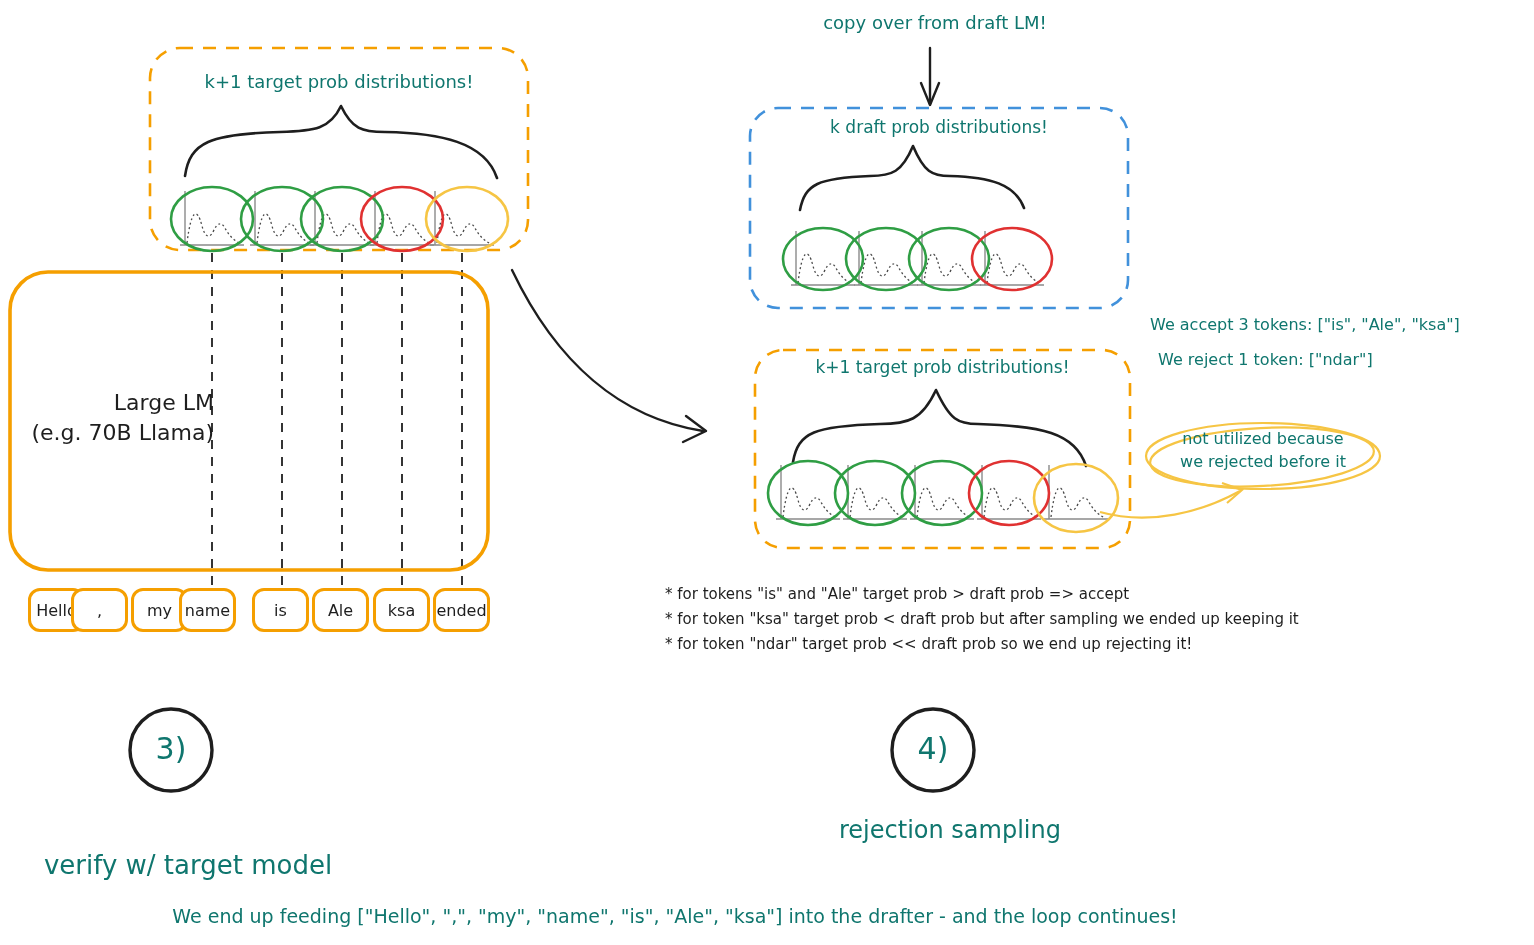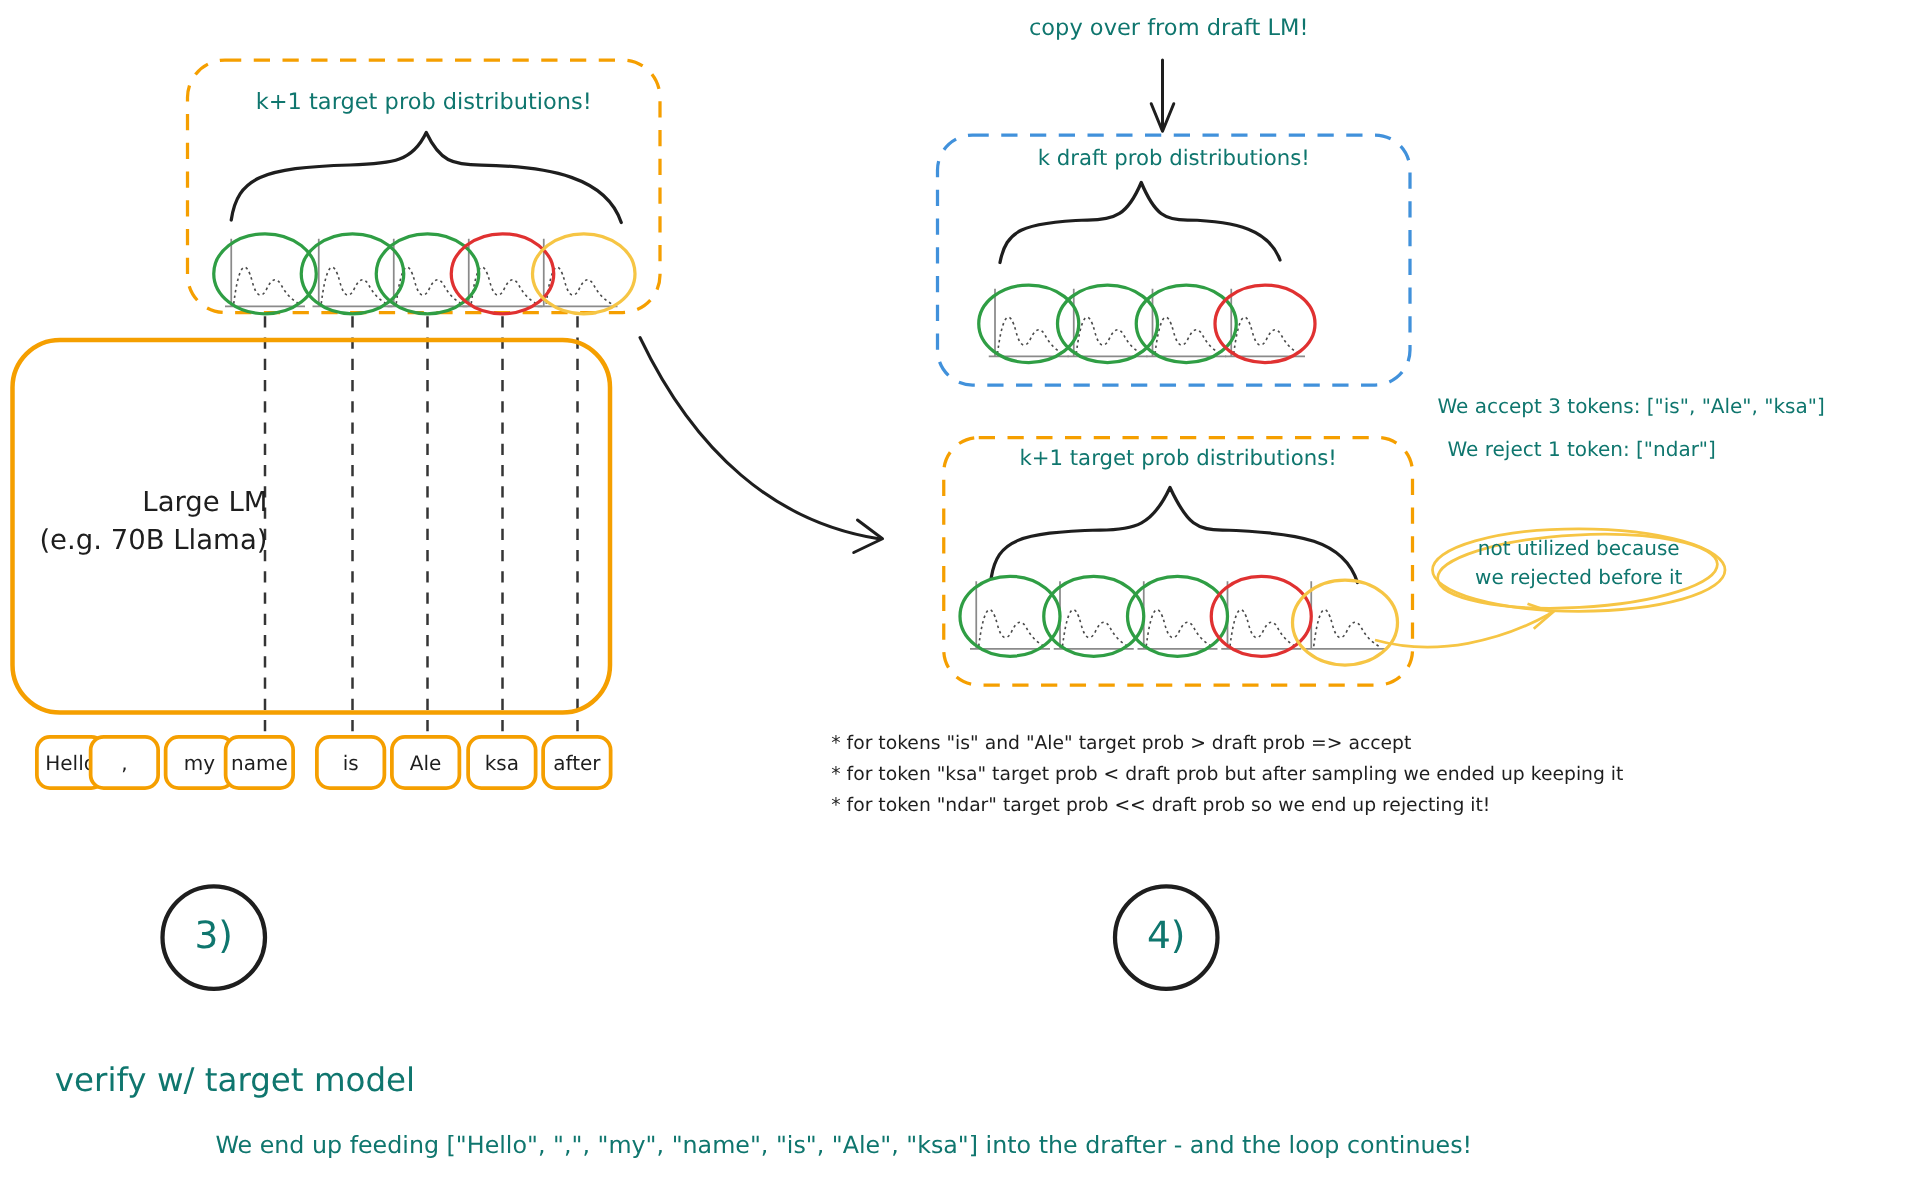--- a/index.html
+++ b/index.html
@@ -125,21 +125,21 @@
     <div>(e.g. 70B Llama)</div>
   </div>
 
   <div class="token" style="left:28px;">Hello</div>
   <div class="token" style="left:71px;">,</div>
   <div class="token" style="left:131px;">my</div>
   <div class="token" style="left:179px;">name</div>
   <div class="token" style="left:252px;">is</div>
   <div class="token" style="left:312px;">Ale</div>
   <div class="token" style="left:373px;">ksa</div>
-  <div class="token" style="left:433px;">after</div>
+  <div class="token" style="left:433px;">ended</div>
 
   <div class="txt center" style="left:795px;top:12px;width:280px;font-size:18px;">copy over from draft LM!</div>
 
   <div class="txt center" style="left:750px;top:117px;width:378px;font-size:17px;">k draft prob distributions!</div>
 
   <div class="txt center" style="left:755px;top:357px;width:375px;font-size:17px;">k+1 target prob distributions!</div>
 
   <div class="txt" style="left:1150px;top:315px;font-size:16px;">We accept 3 tokens: ["is", "Ale", "ksa"]</div>
   <div class="txt" style="left:1158px;top:350px;font-size:16px;">We reject 1 token: ["ndar"]</div>
 
@@ -149,16 +149,17 @@
   <div style="position:absolute;left:665px;top:582px;">
     <div class="assump-line">* for tokens "is" and "Ale" target prob &gt; draft prob =&gt; accept</div>
     <div class="assump-line">* for token "ksa" target prob &lt; draft prob but after sampling we ended up keeping it</div>
     <div class="assump-line">* for token "ndar" target prob &lt;&lt; draft prob so we end up rejecting it!</div>
   </div>
 
   <div class="txt center" style="left:131px;top:731px;width:80px;font-size:30px;">3)</div>
   <div class="txt center" style="left:28px;top:814px;width:320px;font-size:26px;margin-top:36px;">verify w/ target model</div>
 
   <div class="txt center" style="left:893px;top:731px;width:80px;font-size:30px;">4)</div>
+  <div class="txt center" style="left:822px;top:816px;width:256px;font-size:24px;">rejection sampling</div>
 
   <div class="txt center" style="left:60px;top:905px;width:1230px;font-size:19px;">We end up feeding ["Hello", ",", "my", "name", "is", "Ale", "ksa"] into the drafter - and the loop continues!</div>
 
 </div>
 
 </body></html>

